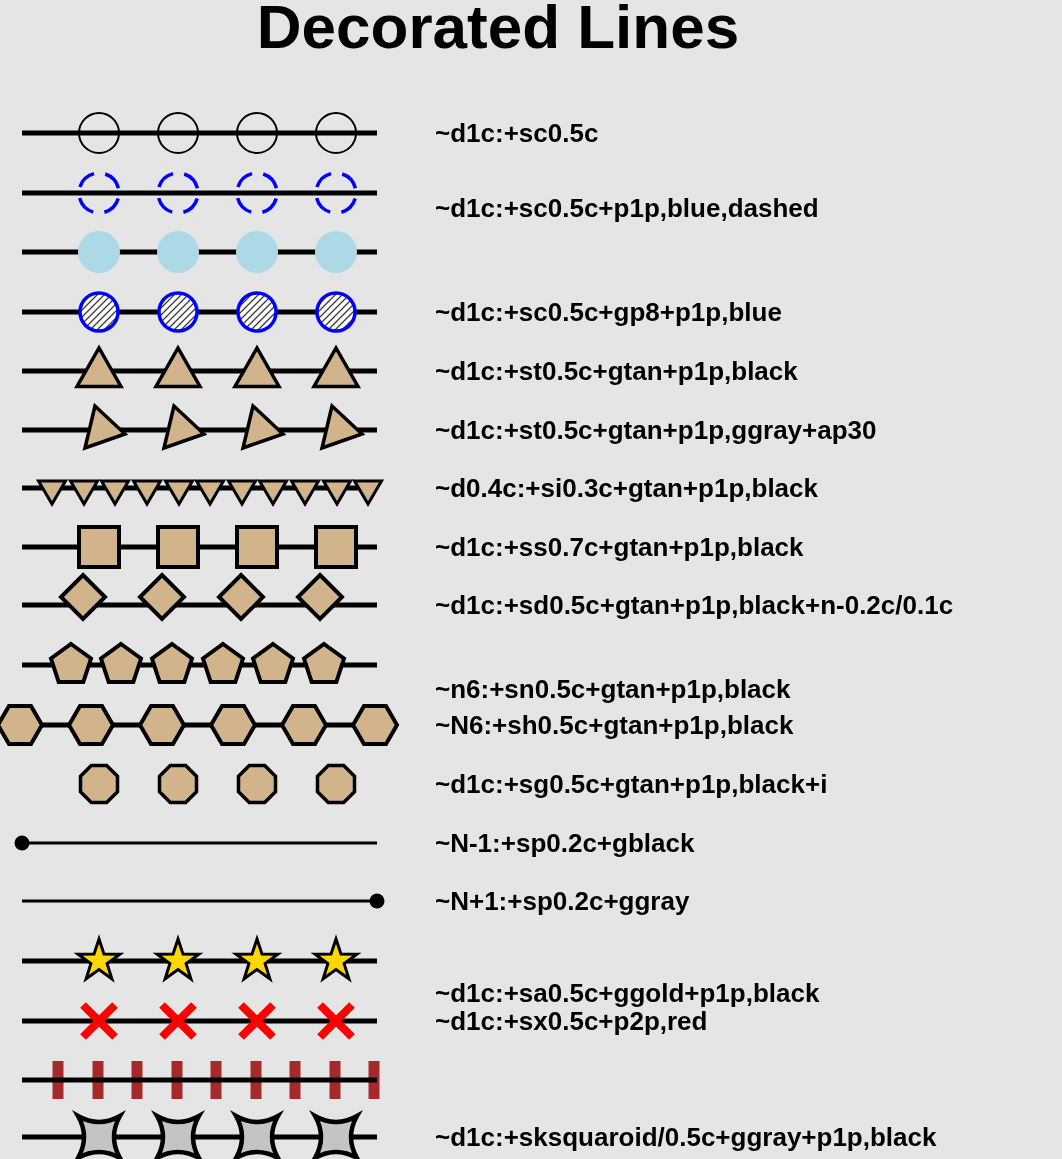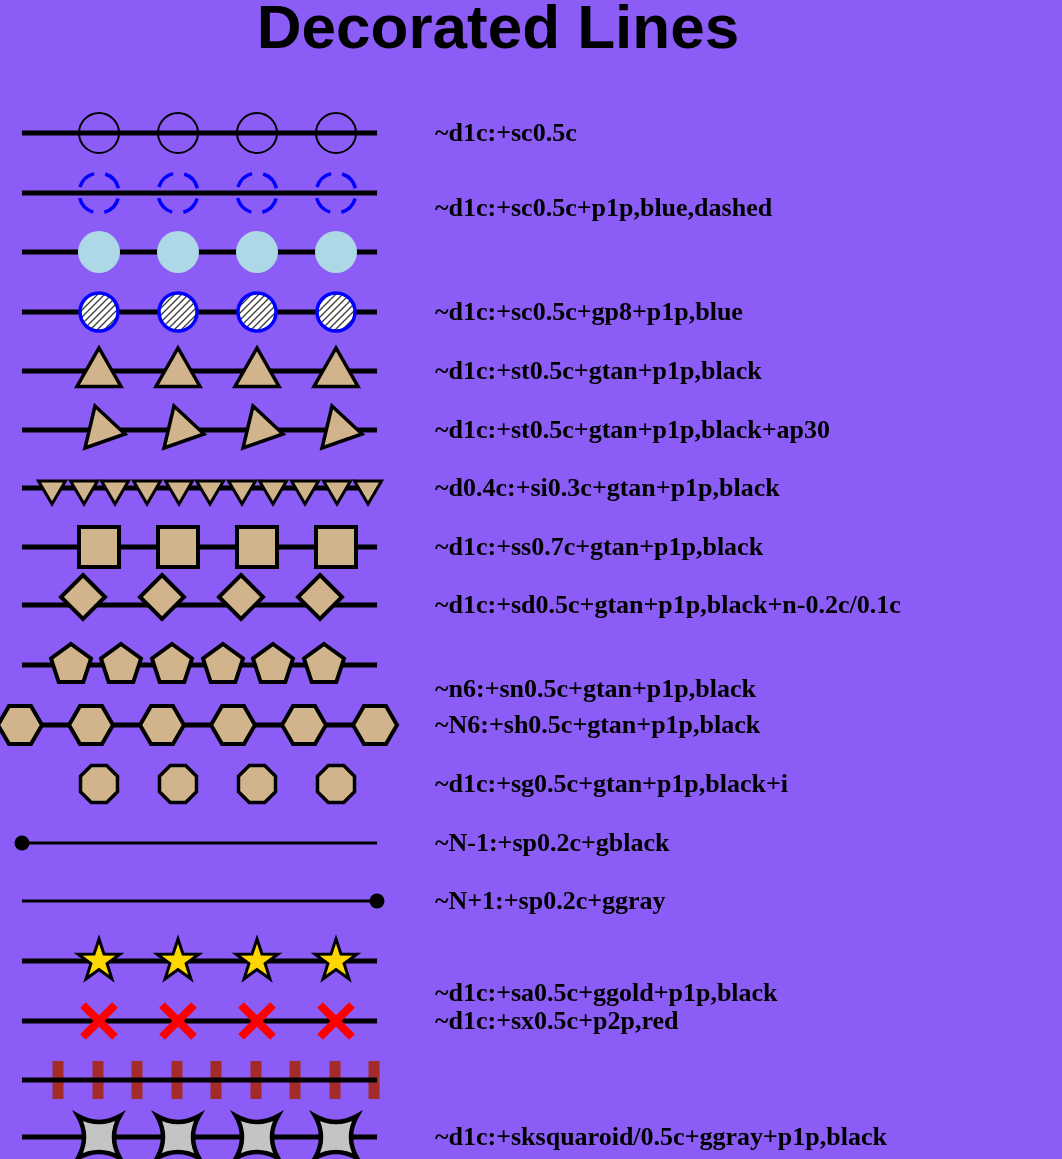--- a/index.html
+++ b/index.html
@@ -1,23 +1,23 @@
 <!DOCTYPE html>
 <html><head>
 <meta charset="utf-8">
 <style>
   html,body{margin:0;padding:0;background:#ffffff;}
-  #page{position:relative;width:1062px;height:1159px;background:#8b5cf6;overflow:hidden;
+  #page{position:relative;width:1062px;height:1159px;background:#e5e5e5;overflow:hidden;
         font-family:"Liberation Sans",sans-serif;}
   #title{position:absolute;top:-7px;left:0;width:996px;text-align:center;
          font-family:"Liberation Sans",sans-serif;font-weight:bold;font-size:62px;
          line-height:68px;color:#000;white-space:nowrap;}
   #fig{position:absolute;top:0;left:0;}
   .rowlabel{position:absolute;left:435px;height:32px;line-height:32px;
-            font-family:Liberation Serif, serif;font-weight:bold;font-size:26px;
+            font-family:Liberation Sans, sans-serif;font-weight:bold;font-size:26px;
             color:#000;white-space:nowrap;}
 </style>
 </head>
 <body>
 
 <div id="page">
   <svg id="fig" width="1062" height="1159">
       <defs>
         <pattern id="hatch" patternUnits="userSpaceOnUse" width="7" height="7">
           <path d="M-1,1 l2,-2 M0,7 l7,-7 M6,8 l2,-2" stroke="#3a3a3a" stroke-width="1.3" fill="none"></path>
@@ -162,21 +162,21 @@
         <path d="M236,1116 Q257,1128 278,1116 Q266,1137 278,1158 Q257,1146 236,1158 Q248,1137 236,1116 Z" fill="#C4C4C4" stroke="#000000" stroke-width="4.5" stroke-linejoin="miter"></path>
         <path d="M315,1116 Q336,1128 357,1116 Q345,1137 357,1158 Q336,1146 315,1158 Q327,1137 315,1116 Z" fill="#C4C4C4" stroke="#000000" stroke-width="4.5" stroke-linejoin="miter"></path>
       </g>
     </svg>
   <div id="title">Decorated Lines</div>
 
   <div class="rowlabel" style="top: 117px;">~d1c:+sc0.5c</div>
   <div class="rowlabel" style="top: 192px; text-align: center;">~d1c:+sc0.5c+p1p,blue,dashed</div>
   <div class="rowlabel" style="top: 296px;">~d1c:+sc0.5c+gp8+p1p,blue</div>
   <div class="rowlabel" style="top: 355px;">~d1c:+st0.5c+gtan+p1p,black</div>
-  <div class="rowlabel" style="top: 414px;">~d1c:+st0.5c+gtan+p1p,black+ap30</div>
+  <div class="rowlabel" style="top: 414px;">~d1c:+st0.5c+gtan+p1p,ggray+ap30</div>
   <div class="rowlabel" style="top: 472px;">~d0.4c:+si0.3c+gtan+p1p,black</div>
   <div class="rowlabel" style="top: 531px;">~d1c:+ss0.7c+gtan+p1p,black</div>
   <div class="rowlabel" style="top: 589px;">~d1c:+sd0.5c+gtan+p1p,black+n-0.2c/0.1c</div>
   <div class="rowlabel" style="top: 649px; margin-top: 24px;">~n6:+sn0.5c+gtan+p1p,black</div>
   <div class="rowlabel" style="top: 709px;">~N6:+sh0.5c+gtan+p1p,black</div>
   <div class="rowlabel" style="top: 768px;">~d1c:+sg0.5c+gtan+p1p,black+i</div>
   <div class="rowlabel" style="top: 827px;">~N-1:+sp0.2c+gblack</div>
   <div class="rowlabel" style="top: 885px;">~N+1:+sp0.2c+ggray</div>
   <div class="rowlabel" style="top: 945px; margin-top: 32px;">~d1c:+sa0.5c+ggold+p1p,black</div>
   <div class="rowlabel" style="top: 1005px;">~d1c:+sx0.5c+p2p,red</div>

